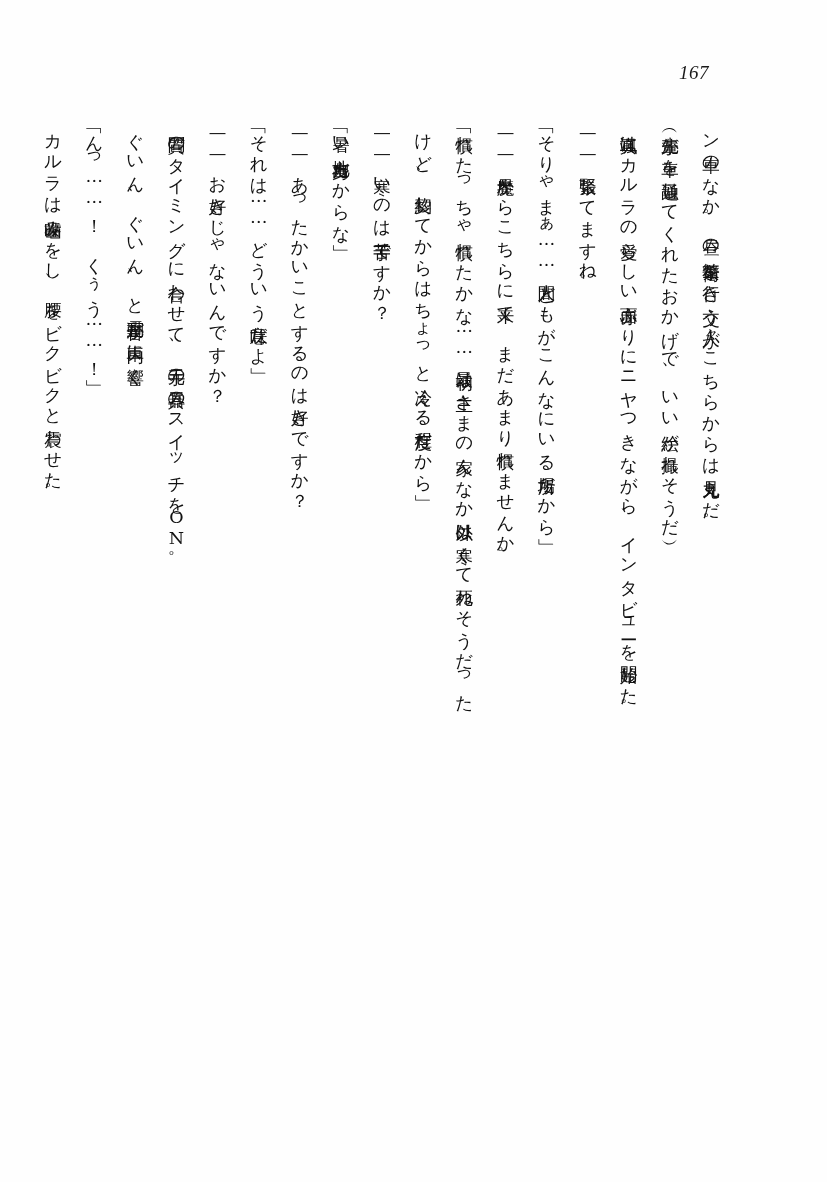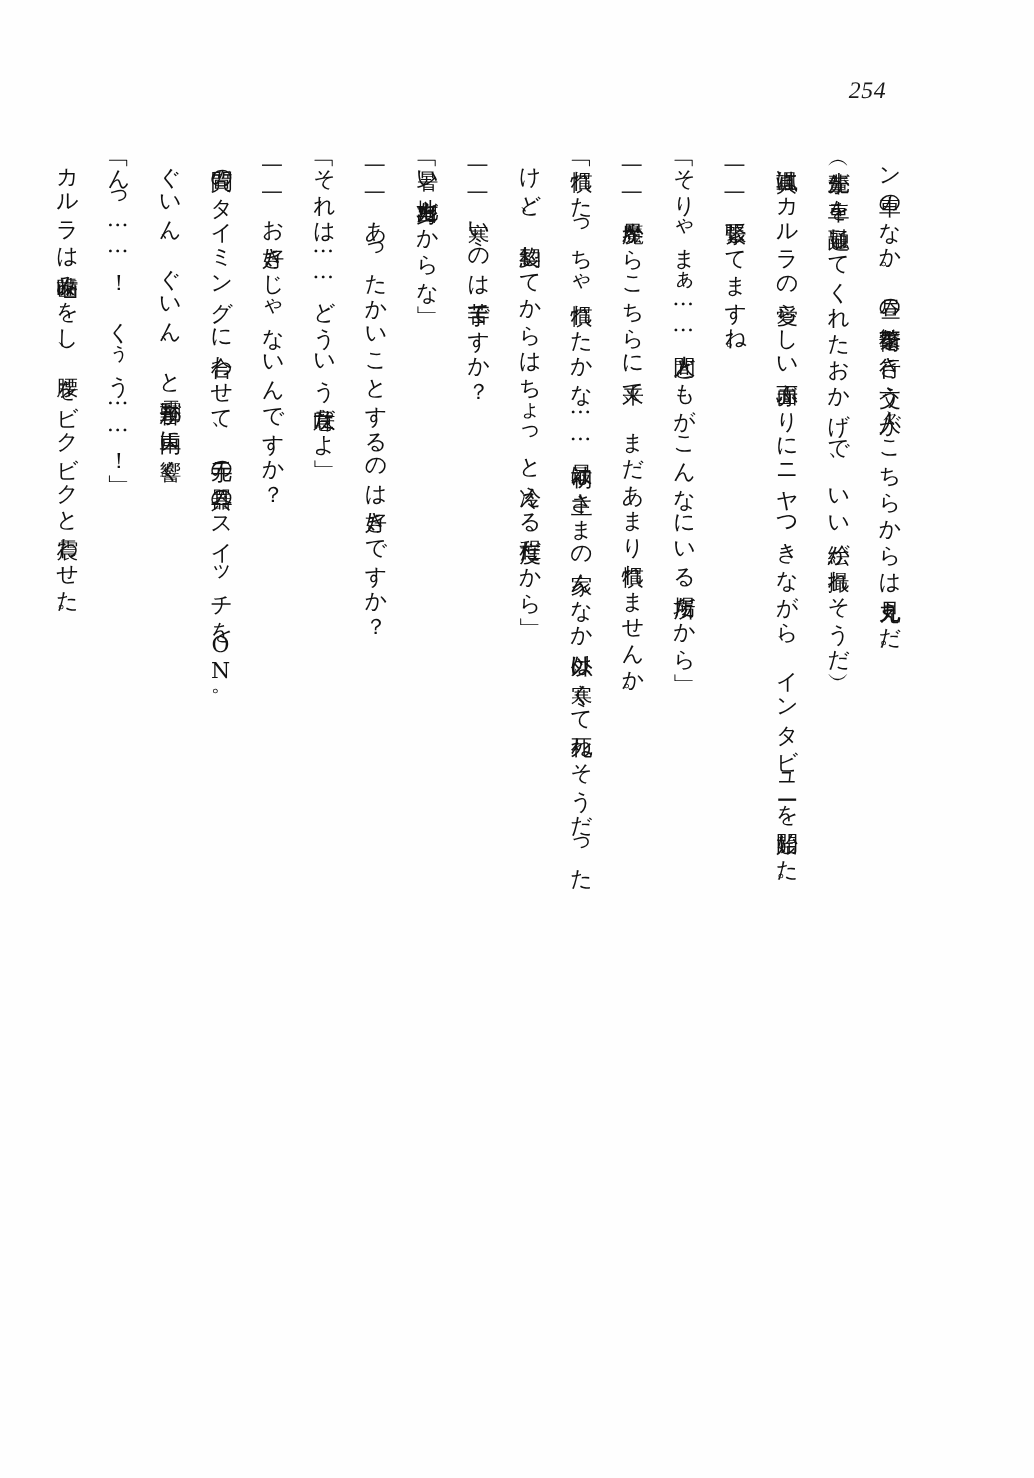--- a/index.html
+++ b/index.html
@@ -61,21 +61,21 @@
   
   .vtext, .page-number {
     -webkit-font-smoothing: antialiased;
   }
 </style>
 </head>
 <body>
 
 <div class="page">
 
-  <div class="page-number">254</div>
+  <div class="page-number">167</div>
 
   <div class="vtext">
     <p>ン車のなか。昼の繁華街を行き交う人々がこちらからは丸見えだ。</p>
     <p>（先輩が車を融通してくれたおかげで、いい絵が撮れそうだ）</p>
     <p>颯真はカルラの愛らしい赤面ぶりにニヤつきながら、インタビューを開始した。</p>
     <p>——緊張してますね。</p>
     <p>「そりゃまぁ……人間どもがこんなにいる場所だから」</p>
     <p>——魔界からこちらに来て、まだあまり慣れませんか。</p>
     <p>「慣れたっちゃ慣れたかな……最初は主さまの家んなか以外は寒くて死ねそうだった</p>
     <p>けど、契約してからはちょっと冷える程度だから」</p>

